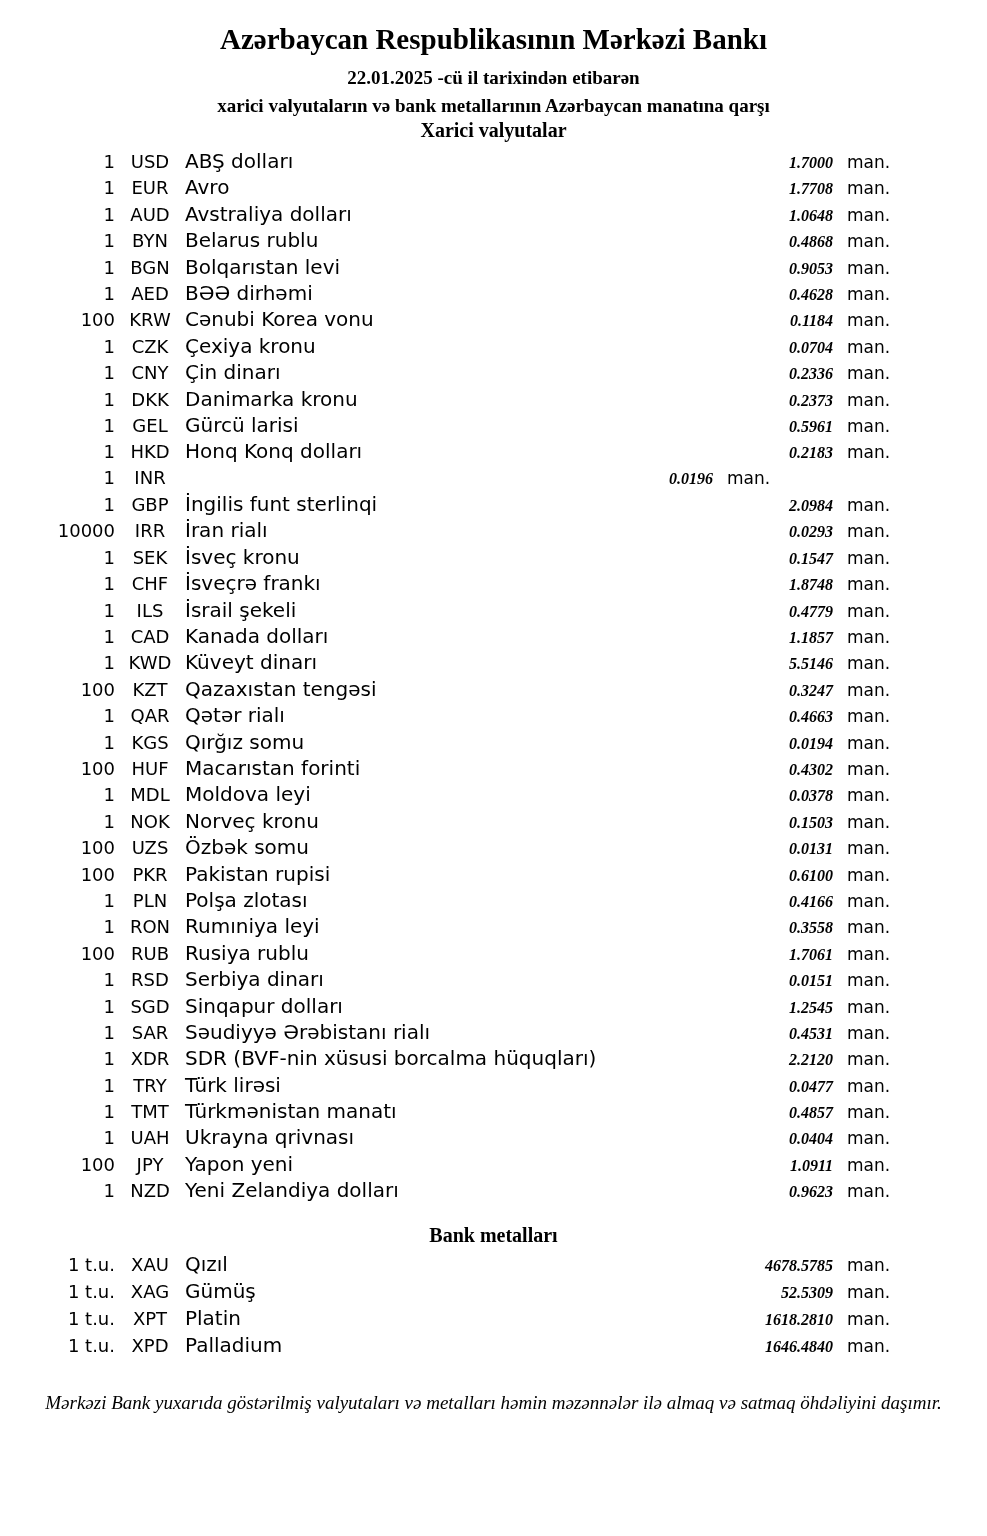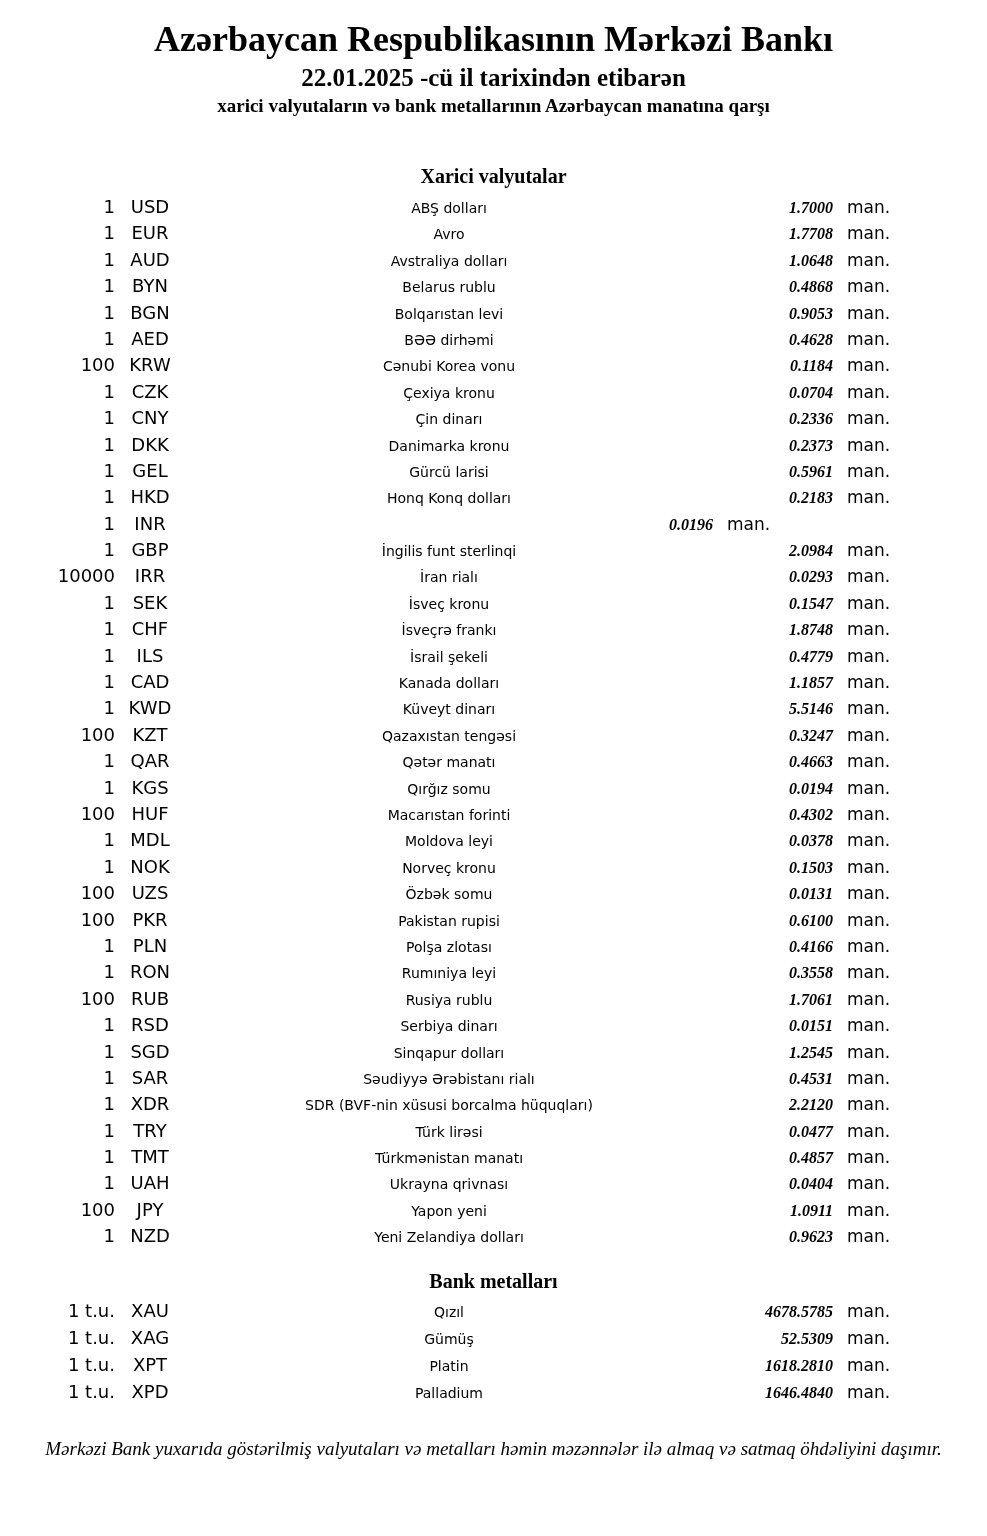--- a/index.html
+++ b/index.html
@@ -1,36 +1,36 @@
 <!DOCTYPE html>
 <html><head>
 <meta charset="utf-8">
 <style>
   html,body { margin:0; padding:0; background:#ffffff; }
   body { width:987px; height:1536px; color:#000; font-family:"DejaVu Sans","Liberation Sans",sans-serif; }
   .page { box-sizing:border-box; width:987px; height:1536px; padding-top:24px; overflow:hidden; }
 
-  .title     { font-family:"Liberation Serif",serif; font-weight:bold; font-size:36px; line-height:30px; text-align:center; }
-  .subtitle1 { font-family:"Liberation Serif",serif; font-weight:bold; font-size:25px; line-height:24px; text-align:center; margin-top:12px; }
+  .title     { font-family:"Liberation Serif",serif; font-weight:bold; font-size:29px; line-height:30px; text-align:center; }
+  .subtitle1 { font-family:"Liberation Serif",serif; font-weight:bold; font-size:19px; line-height:24px; text-align:center; margin-top:12px; }
   .subtitle2 { font-family:"Liberation Serif",serif; font-weight:bold; font-size:19px; line-height:24px; text-align:center; margin-top:4px; }
 
   .section-title { font-family:"Liberation Serif",serif; font-weight:bold; font-size:20px; line-height:24px; text-align:center; }
-  .section-title.currencies-head { margin-top:46px; }
+  .section-title.currencies-head { }
   .section-title.metals-head     { margin-top:19px; }
 
   .table { padding-right:92px; }
   .table.currencies { margin-top:6px; }
   .table.metals     { margin-top:4px; }
 
   .row { display:grid; grid-template-columns:115px 70px 1fr 120px 62px; height:26.4px; line-height:26.4px; align-items:baseline; }
   .metals .row { height:27px; line-height:27px; }
 
   .qty  { text-align:right;  font-size:18px; white-space:nowrap; }
   .code { text-align:center; font-size:18px; white-space:nowrap; }
-  .name { text-align:center;   font-size:14px; white-space:nowrap; }
+  .name { text-align:left;   font-size:20px; white-space:nowrap; }
   .rate { text-align:right;  font-family:"Liberation Serif",serif; font-style:italic; font-weight:bold; font-size:16px; white-space:nowrap; }
   .man  { text-align:left;   font-size:17px; padding-left:14px; white-space:nowrap; }
 
   .footer { margin-top:32px; text-align:center; font-family:"Liberation Serif",serif; font-style:italic; font-size:19px; line-height:24px; }
 </style>
 </head>
 <body>
 
 <div class="page">
 
@@ -205,21 +205,21 @@
         <span class="qty">100</span>
         <span class="code">KZT</span>
         <span class="name">Qazaxıstan tengəsi</span>
         <span class="rate">0.3247</span>
         <span class="man">man.</span>
       </div>
 
       <div class="row">
         <span class="qty">1</span>
         <span class="code">QAR</span>
-        <span class="name">Qətər manatı</span>
+        <span class="name">Qətər rialı</span>
         <span class="rate">0.4663</span>
         <span class="man">man.</span>
       </div>
 
       <div class="row">
         <span class="qty">1</span>
         <span class="code">KGS</span>
         <span class="name">Qırğız somu</span>
         <span class="rate">0.0194</span>
         <span class="man">man.</span>

